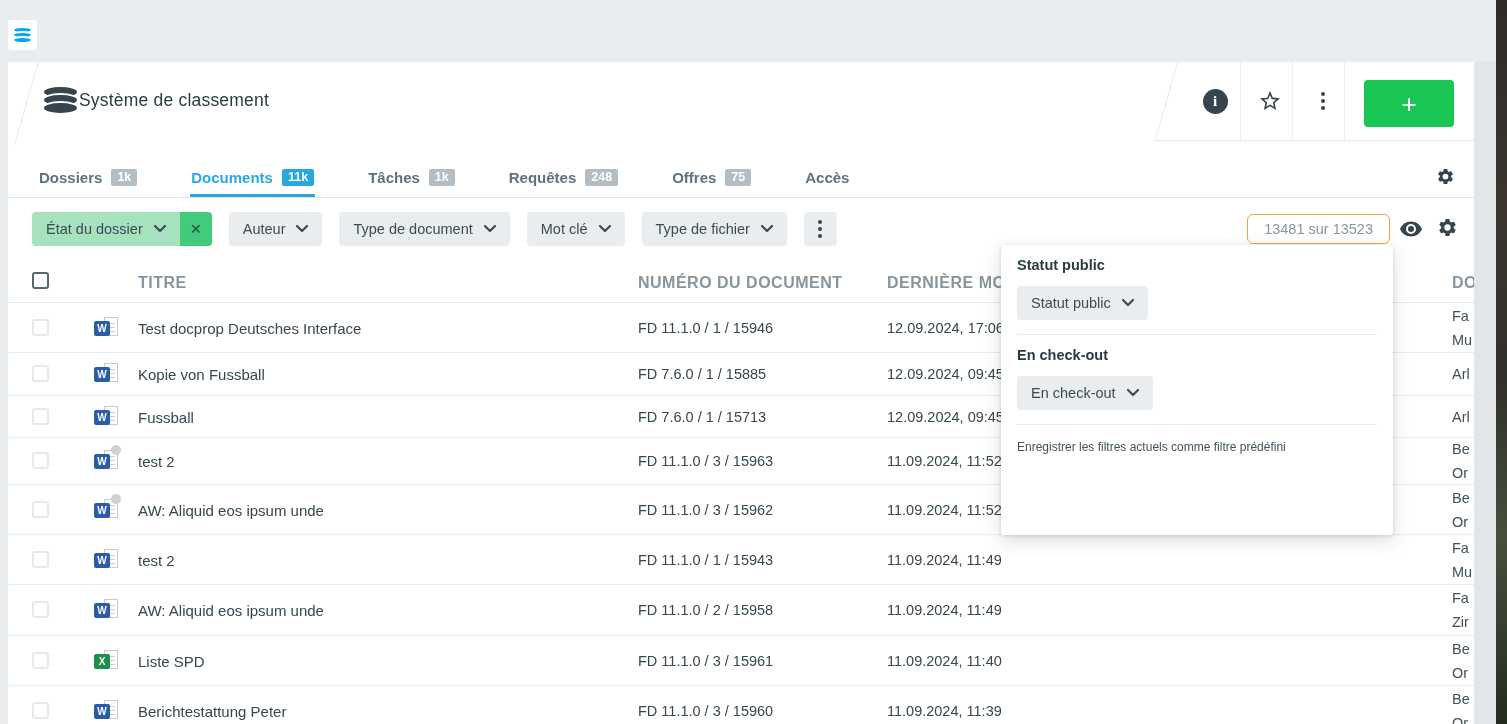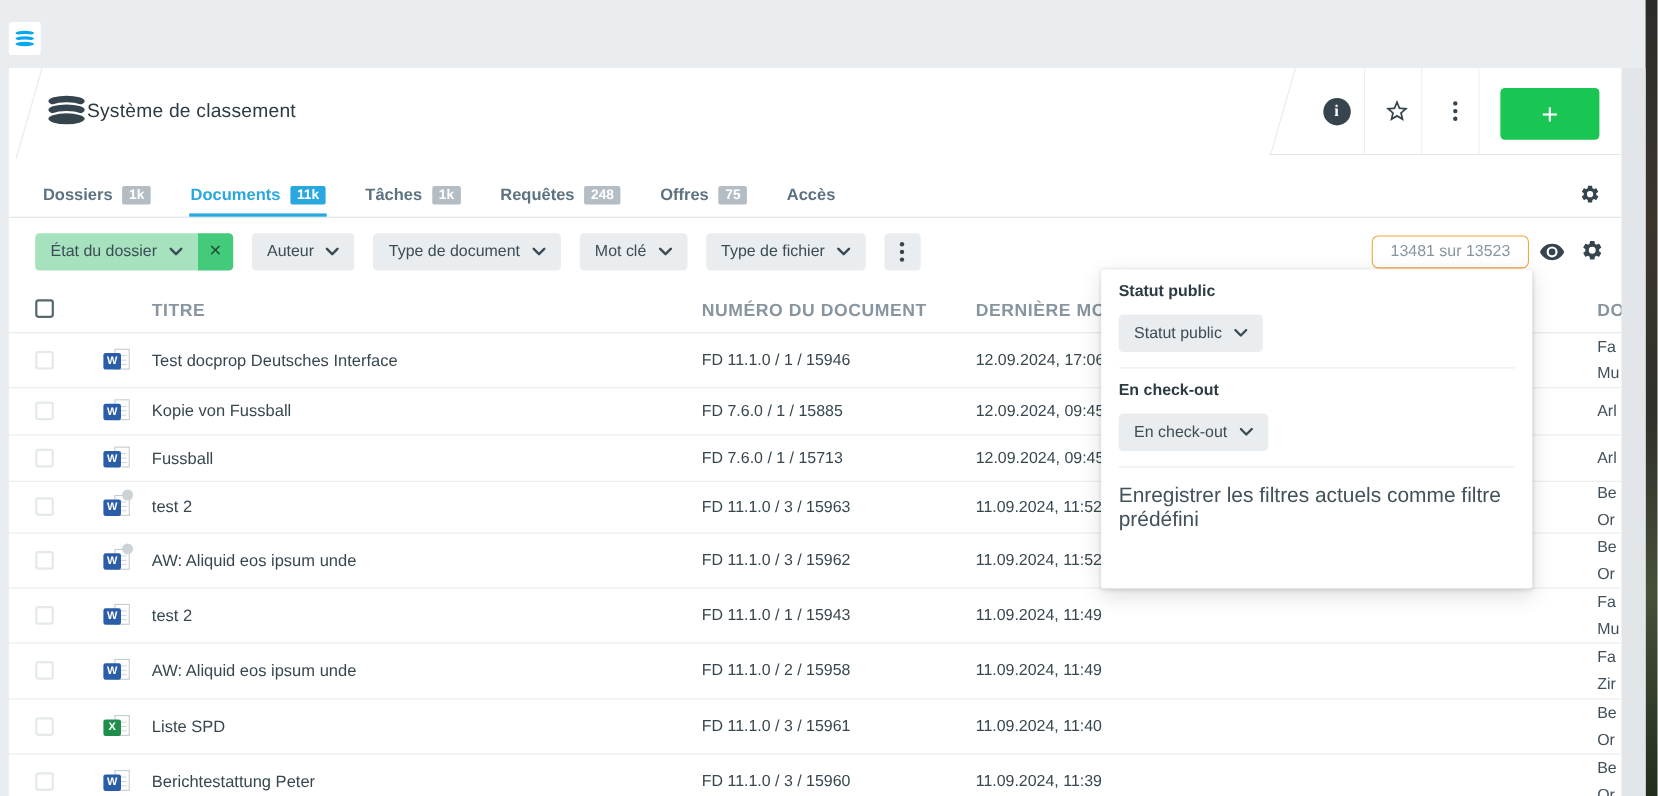--- a/index.html
+++ b/index.html
@@ -40,21 +40,21 @@
   .hdr-title{position:absolute;left:34px;top:23px;display:flex;align-items:center;}
   .title-text{font-size:17.5px;color:#2c3b43;letter-spacing:.2px}
   .hbtn{position:absolute;top:0;height:78px;width:50px;display:flex;align-items:center;justify-content:center;cursor:pointer;background:transparent;border:none}
   .info-circle{width:25px;height:25px;border-radius:50%;background:var(--dark);color:#fff;display:flex;align-items:center;justify-content:center;font-size:15px;font-weight:bold;font-family:"Liberation Serif",serif}
   .icon-svg{width:24px;height:24px;fill:var(--dark)}
   .kebab{display:flex;flex-direction:column;gap:3px}
   .kebab b{width:4px;height:4px;border-radius:50%;background:var(--dark)}
   .add-btn{position:absolute;left:1356px;top:18px;width:90px;height:47px;background:var(--green);border:none;border-radius:4px;color:#fff;font-size:26px;font-weight:300;cursor:pointer;line-height:1}
 
   
-  .tabbar{position:relative;height:38px;display:flex;align-items:stretch;gap:34px;padding-left:30px;border-bottom:1px solid #dde3e6}
+  .tabbar{position:relative;height:38px;display:flex;align-items:stretch;gap:52px;padding-left:30px;border-bottom:1px solid #dde3e6}
   .tab{display:flex;align-items:center;gap:9px;font-size:15px;font-weight:bold;color:#5d7280;cursor:pointer;border-bottom:3px solid transparent;padding:0 1px}
   .tab .badge{background:var(--badge-grey);color:#fff;font-size:12.5px;font-weight:bold;padding:1.5px 6px;border-radius:2px}
   .tab.active{color:var(--blue);border-bottom-color:var(--blue)}
   .tab.active .badge{background:var(--blue)}
   .tab-gear{position:absolute;right:14px;top:3px;width:30px;height:30px;border:none;background:transparent;cursor:pointer}
 
   
   .filters{position:relative;height:62px;display:flex;align-items:center;padding-left:24px;gap:17px}
   .chip,.text-filter{height:34px;border-radius:4px;background:var(--chip);display:flex;align-items:center;font-size:14.5px;color:#3c4c55}
   .text-filter{width:230px;border:none;padding:0 13px;outline:none}
@@ -90,21 +90,21 @@
   .ficon.excel .sq{background:#1f8e4d}
   .ficon .dot{display:none;position:absolute;left:17px;top:-5px;width:10px;height:10px;border-radius:50%;background:#ccd2d5}
   .ficon.dotted .dot{display:block}
 
   
   .fpanel{position:absolute;left:1001px;top:245px;width:392px;height:290px;background:#fff;z-index:30;
     box-shadow:0 1px 4px rgba(0,0,0,.14),0 6px 20px rgba(0,0,0,.13);border-radius:2px;padding:12px 16px}
   .fpanel h4{font-size:14.5px;color:#2b3b44;margin:0 0 13px}
   .fpanel .chip{display:inline-flex;margin-bottom:14px}
   .fpanel .div{height:1px;background:#e7ebed;margin:0 0 12px}
-  .fpanel a{display:block;font-size:19px;color:#42525b;text-decoration:none;margin-top:15px;cursor:pointer}
+  .fpanel a{display:block;font-size:12px;color:#42525b;text-decoration:none;margin-top:15px;cursor:pointer}
   .fpanel .plinks{margin-top:2px}
 </style>
 </head>
 <body>
 
 <div class="wallpaper"></div>
 <div class="scroll-gutter"></div>
 
 <div class="app-tile">
   <span class="db small">

